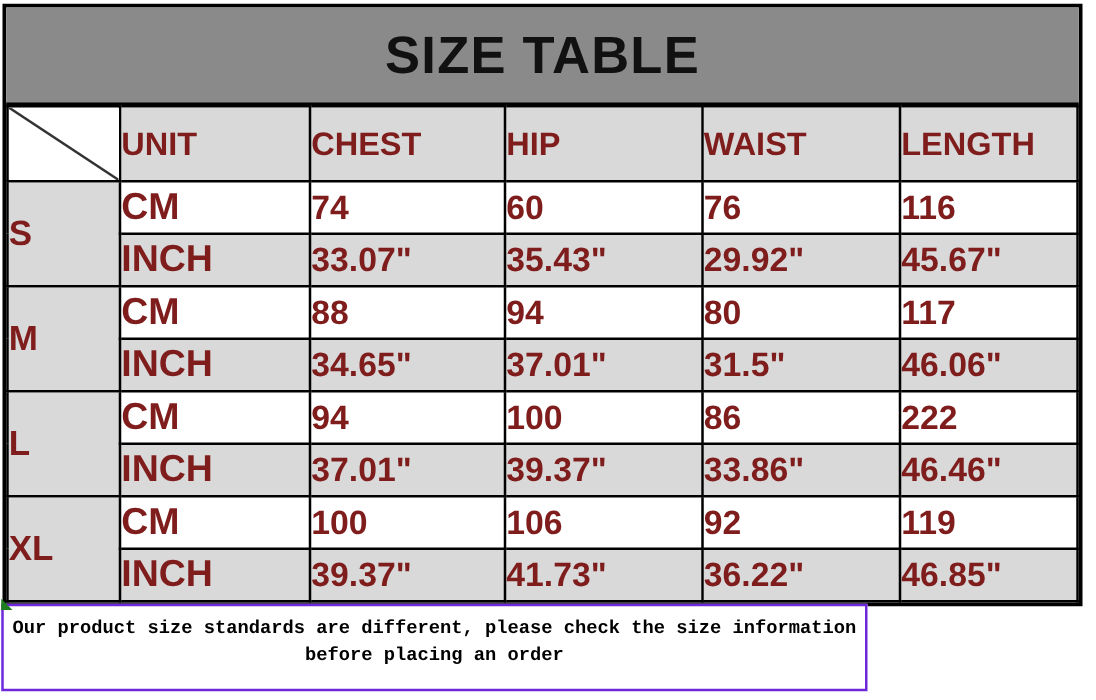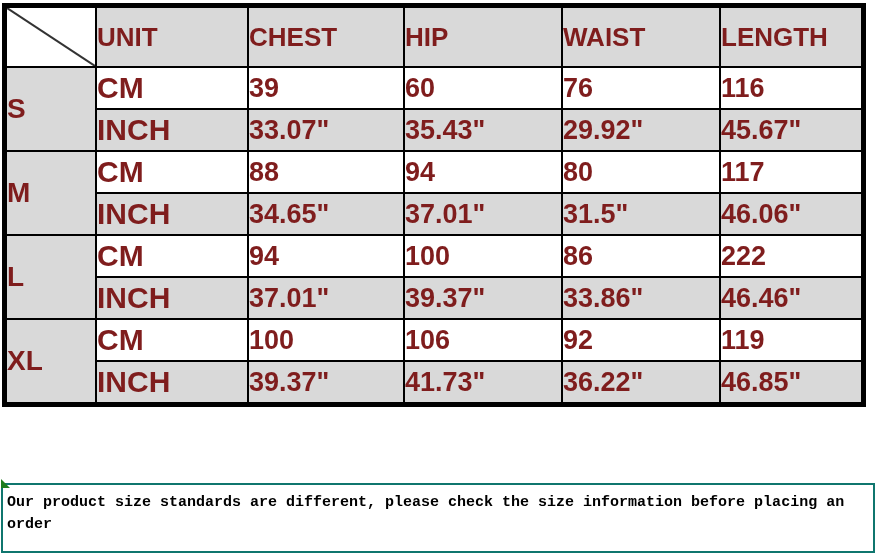--- a/index.html
+++ b/index.html
@@ -72,26 +72,26 @@
     font-weight: bold;
   }
   td.unit-cell { font-size: 30px; font-weight: bold; }
   td.val-cell  { font-size: 27px; font-weight: bold; }
   .bg-white { background: #ffffff; }
   .bg-gray  { background: #d9d9d9; }
   .note-box {
     position: absolute;
     left: 1px;
     top: 483px;
-    width: 874px;
+    width: 693px;
     height: 70px;
-    border: 2px solid #0f766e;
+    border: 2px solid #6d28d9;
     box-sizing: border-box;
     background: #ffffff;
-    text-align: left;
+    text-align: center;
     padding: 7px 4px 0 4px;
     font-family: "Liberation Mono", monospace;
     font-weight: bold;
     font-size: 15px;
     line-height: 22px;
     color: #000000;
   }
   .green-mark {
     position: absolute;
     left: 1px;
@@ -103,20 +103,23 @@
     z-index: 5;
   }
 </style>
 </head>
 <body>
 
 <div class="stage">
 
   <div class="table-box">
 
+    <div class="title-bar">
+      <span>SIZE TABLE</span>
+    </div>
 
     <table class="size-table">
       <colgroup>
         <col style="width: 90px">
         <col style="width: 152px">
         <col style="width: 156px">
         <col style="width: 158px">
         <col style="width: 158px">
         <col>
       </colgroup>
@@ -131,21 +134,21 @@
         <th>UNIT</th>
         <th>CHEST</th>
         <th>HIP</th>
         <th>WAIST</th>
         <th>LENGTH</th>
       </tr>
 
       <tr class="data-row">
         <td class="size-cell" rowspan="2">S</td>
         <td class="unit-cell bg-white">CM</td>
-        <td class="val-cell bg-white">39</td>
+        <td class="val-cell bg-white">74</td>
         <td class="val-cell bg-white">60</td>
         <td class="val-cell bg-white">76</td>
         <td class="val-cell bg-white">116</td>
       </tr>
       <tr class="data-row">
         <td class="unit-cell bg-gray">INCH</td>
         <td class="val-cell bg-gray">33.07"</td>
         <td class="val-cell bg-gray">35.43"</td>
         <td class="val-cell bg-gray">29.92"</td>
         <td class="val-cell bg-gray">45.67"</td>

